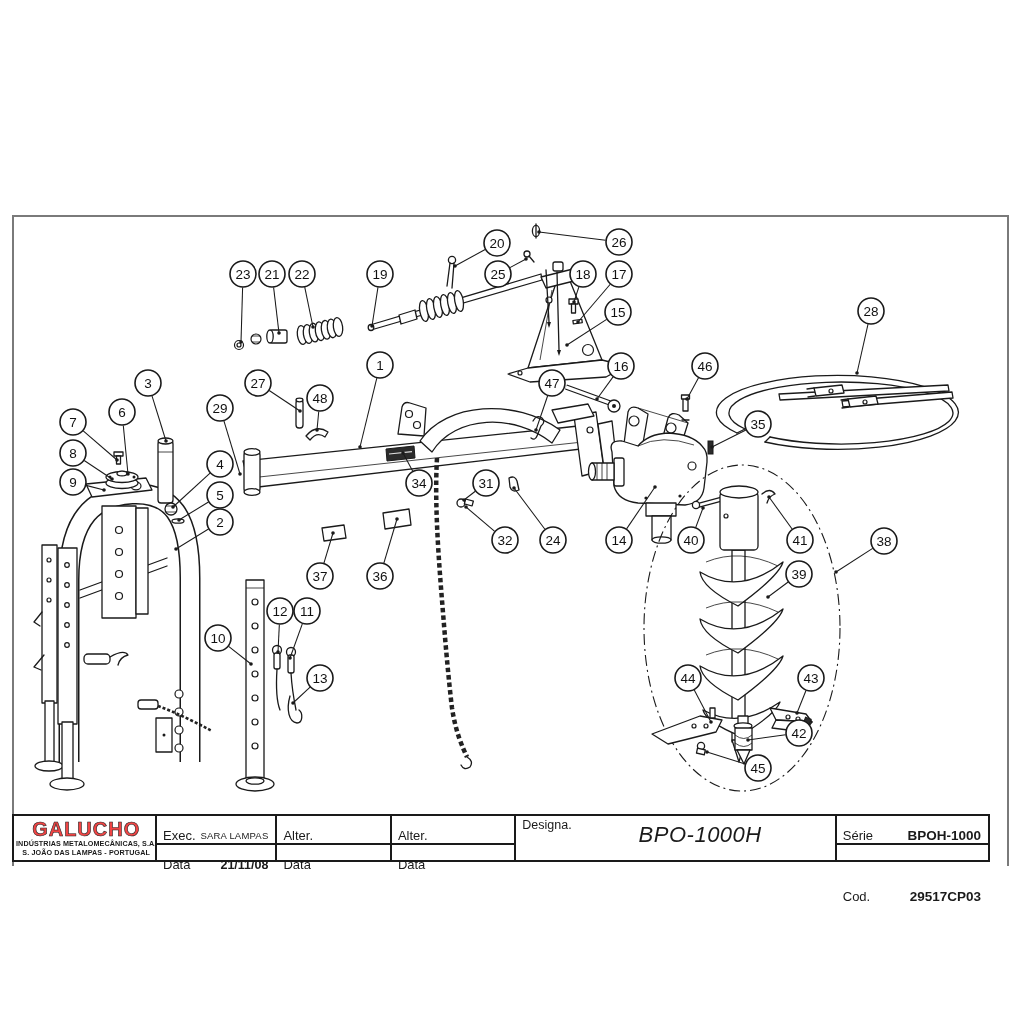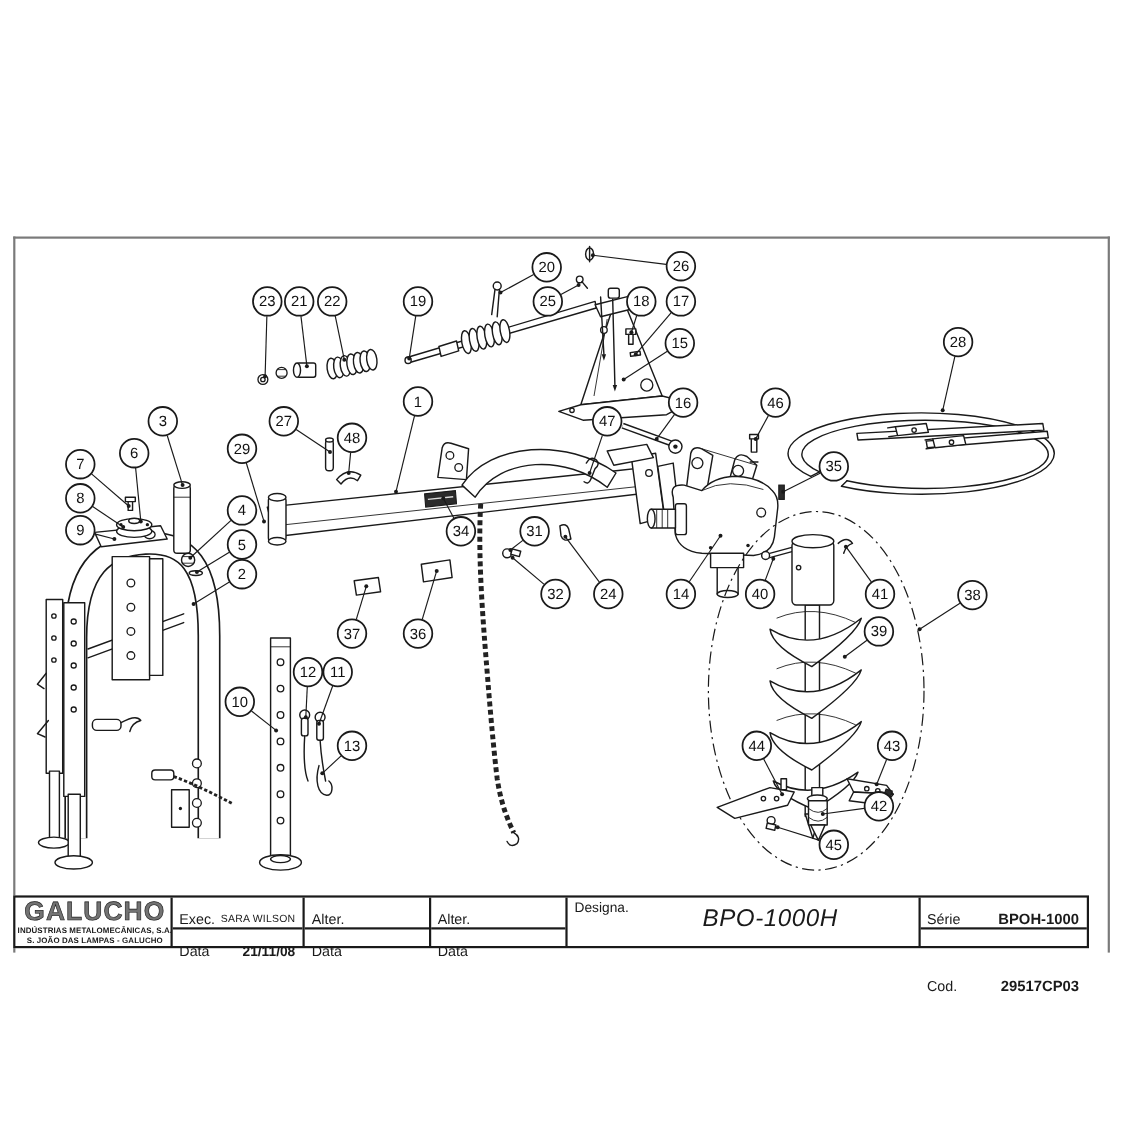--- a/index.html
+++ b/index.html
@@ -24,21 +24,21 @@
   .cell{border-right:2px solid #1a1a1a;box-sizing:border-box;height:100%;}
   .cell:last-child{border-right:none;gap:32px;}
   .two-rows{display:flex;flex-direction:column;}
   .two-rows .row{flex:1;display:flex;align-items:center;justify-content:space-between;padding:12px 7px 0 6px;box-sizing:border-box;}
   .two-rows .row:first-child{border-bottom:2px solid #1a1a1a;}
   .lbl{font-size:13px;}
   .val-sm{font-size:9.5px;letter-spacing:.2px;}
   .val-md{font-size:12.5px;font-weight:600;}
   .logo-cell{width:143px;display:flex;align-items:center;padding:1px 2px;box-sizing:border-box;}
   .logo-txt{flex:1;text-align:center;line-height:1;}
-  .logo-name{font-size:24px;font-weight:900;letter-spacing:1px;color:#737373;-webkit-text-stroke:.6px #222;}
+  .logo-name{font-size:20px;font-weight:900;letter-spacing:1px;color:#ef4444;-webkit-text-stroke:.6px #222;}
   .logo-sub{font-size:7.2px;font-weight:700;line-height:1.25;letter-spacing:.1px;white-space:nowrap;}
   .exec-cell{width:121px;}
   .verif-cell{width:115px;}
   .alter-cell{width:125px;}
   .designa-cell{width:322px;display:flex;padding:2px 6px;box-sizing:border-box;}
   .designa-lbl{font-size:12.5px;}
   .designa-val{flex:1;display:flex;align-items:center;justify-content:center;font-size:22px;letter-spacing:.5px;margin-top:-6px;font-style:italic;}
   .serie-cell{width:152px;}
   .serie-cell .row .v{font-size:13.5px;font-weight:700;}
 </style>
@@ -602,27 +602,27 @@
       <g fill="none" stroke="#222" stroke-width="1.4" stroke-linecap="round">
         <path d="M8,14 C5,16 4,20 6,23 C9,27 14,26 15,22"></path>
         <path d="M7,15 C9,9 14,6 19,4 M19,4 l3,-2 M19,4 l4,1"></path>
         <path d="M6,23 L7,33 M10,26 L10,34 M7,33 l-3,4 M7,33 l3,4 M10,34 l-3,4 M10,34 l3,4"></path>
         <path d="M9,18 l5,-2 M9,21 l6,-1"></path>
       </g>
     </svg>
     <div class="logo-txt">
       <div class="logo-name">GALUCHO</div>
       <div class="logo-sub">INDÚSTRIAS METALOMECÂNICAS, S.A.</div>
-      <div class="logo-sub">S. JOÃO DAS LAMPAS - GALUCHO</div>
+      <div class="logo-sub">S. JOÃO DAS LAMPAS - PORTUGAL</div>
     </div>
   </div>
   <div class="cell exec-cell two-rows">
     <div class="row">
       <span class="lbl">Exec.</span>
-      <span class="val-sm">SARA WILSON</span>
+      <span class="val-sm">SARA LAMPAS</span>
     </div>
     <div class="row">
       <span class="lbl">Data</span>
       <span class="val-md">21/11/08</span>
     </div>
   </div>
   <div class="cell verif-cell two-rows">
     <div class="row">
       <span class="lbl">Alter.</span>
       <span class="val-sm"></span>

